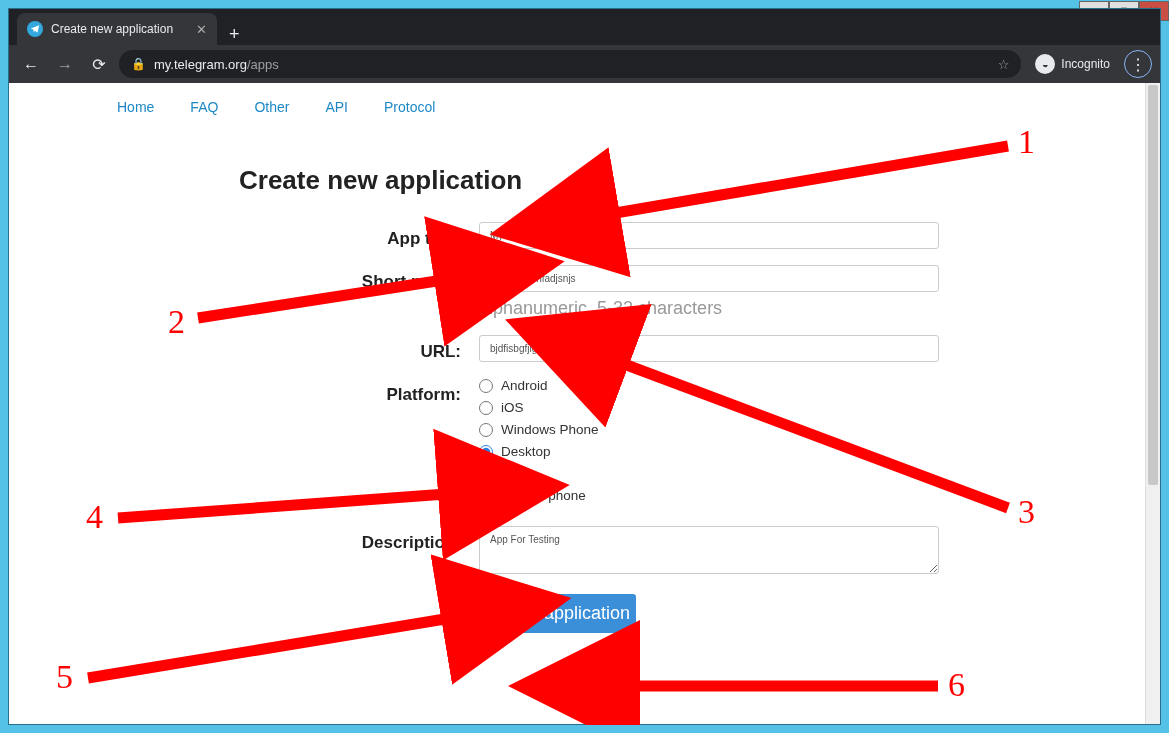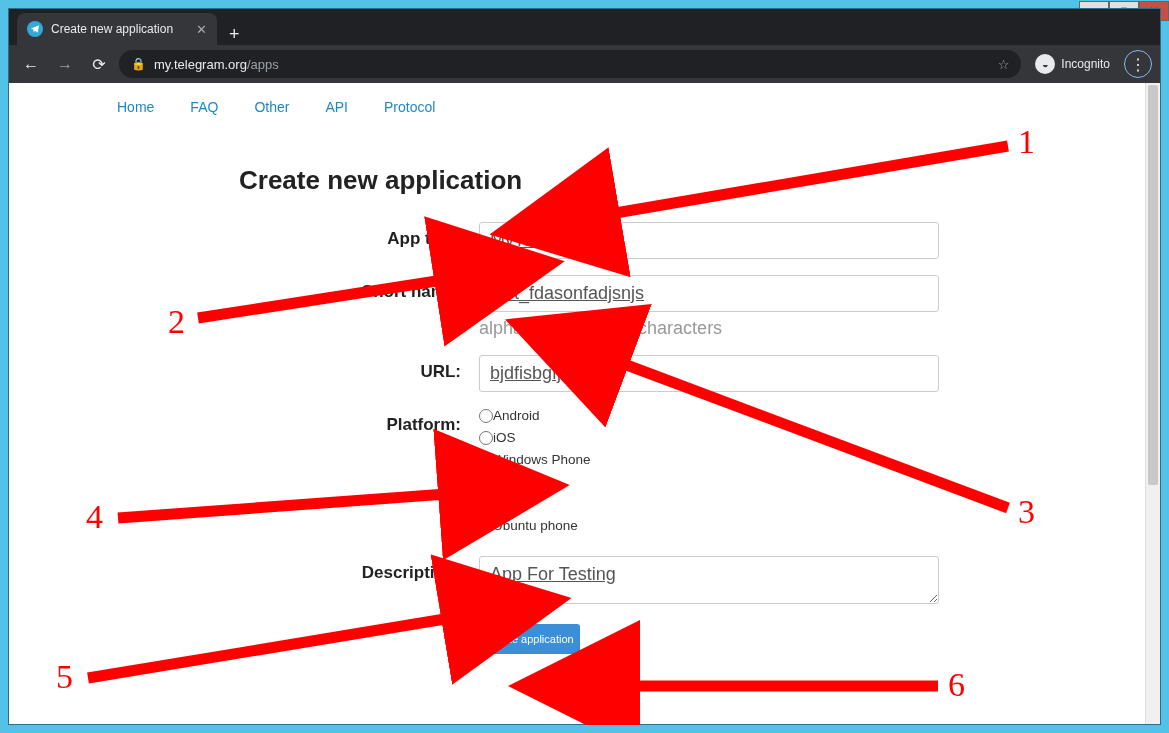--- a/index.html
+++ b/index.html
@@ -128,37 +128,36 @@
     font-size:17px;
     color:#222;
     padding-top:7px;
   }
   .form-row .field { width:460px; }
   .form-row input[type=text], .form-row textarea {
     width:100%;
     border:1px solid #ccc;
     border-radius:3px;
     padding:7px 10px;
-    font-size:18px;
+    font-size:10px;
     color:#555;
     font-family:inherit;
-    text-decoration:underline;
   }
   .form-row textarea { height:48px; resize:both;}
   .hint { color:#999; font-size:18px; margin-top:6px;}
   .radio-list label {
-    display:flex; align-items:center; gap:0;
+    display:flex; align-items:center; gap:8px;
     font-size:13.5px; color:#333;
     margin-bottom:7px;
     cursor:pointer;
   }
   .radio-list input[type=radio]{ accent-color:#2b7de0; width:14px;height:14px;}
   .submit-btn {
     background:#3a8fd8; color:#fff; border:none;
-    padding:9px 6px; font-size:11px; border-radius:3px;
+    padding:9px 6px; font-size:18px; border-radius:3px;
     cursor:pointer;
   }
   
   .vscroll {
     position:absolute; right:0; top:0; bottom:0; width:15px; background:#f0f0f0;
     border-left:1px solid #ddd;
   }
   .vscroll .thumb { position:absolute; left:2px; right:2px; top:2px; height:400px; background:#c8c8c8; border-radius:2px;}
   
   .overlay {

